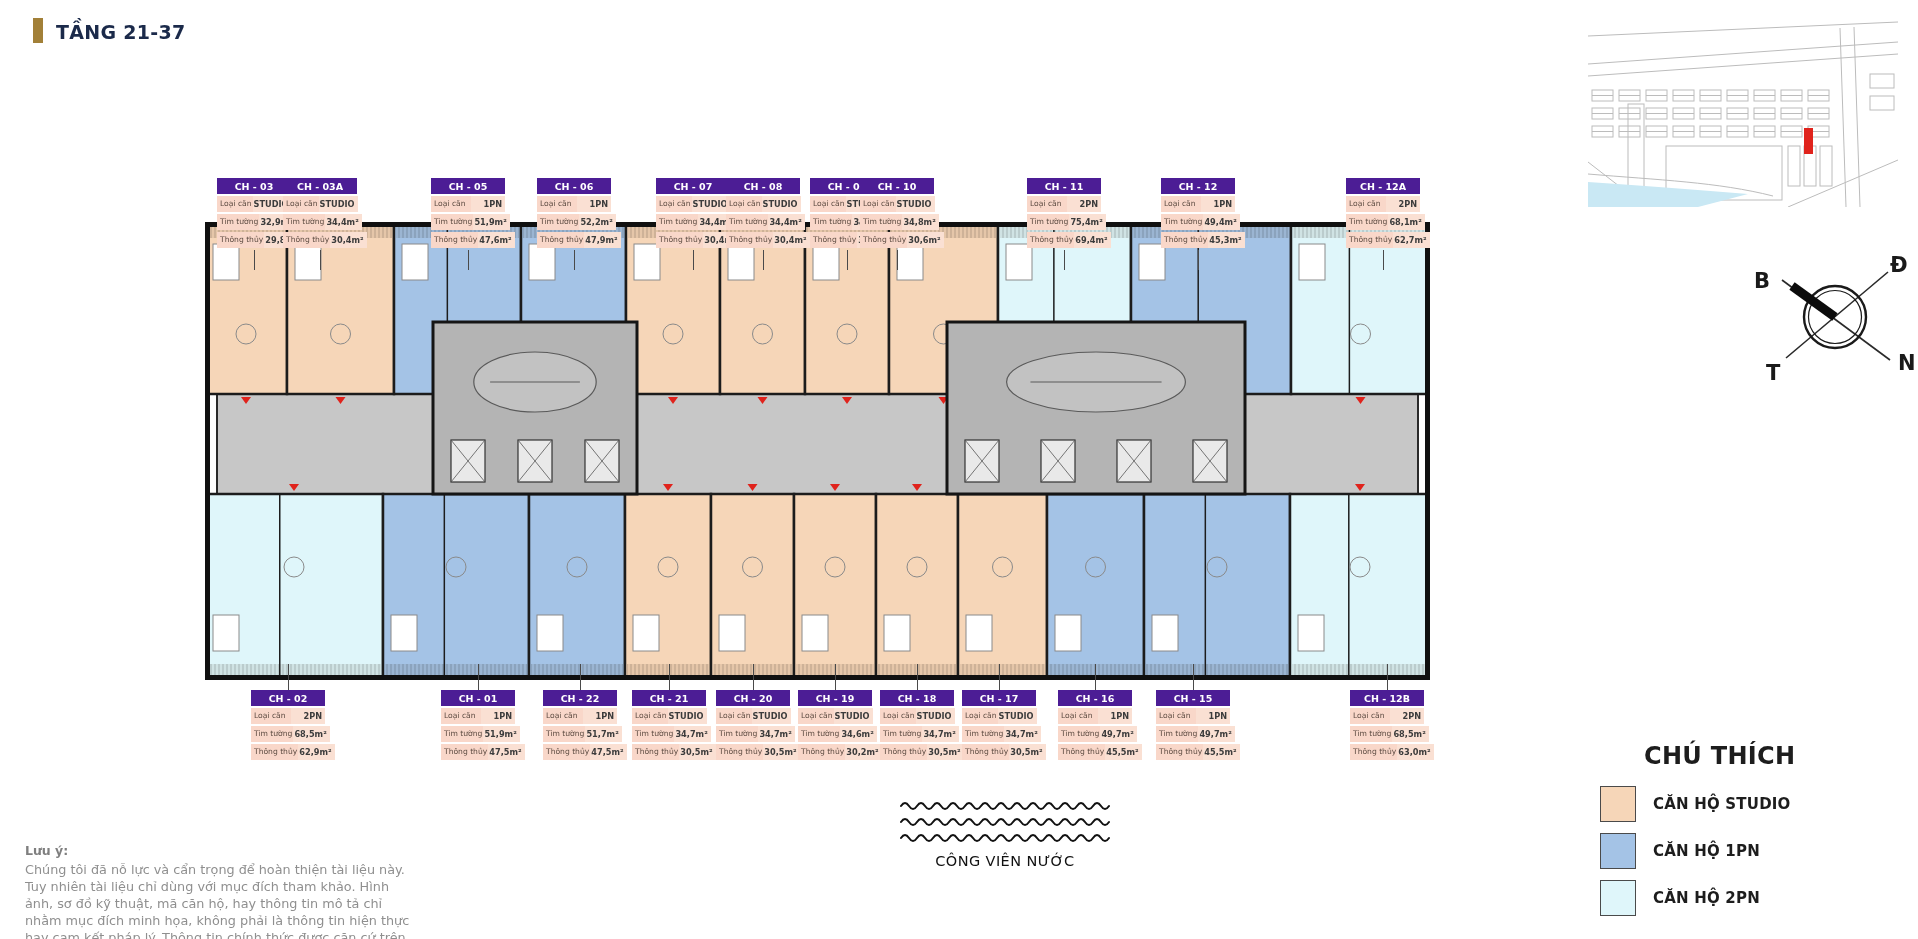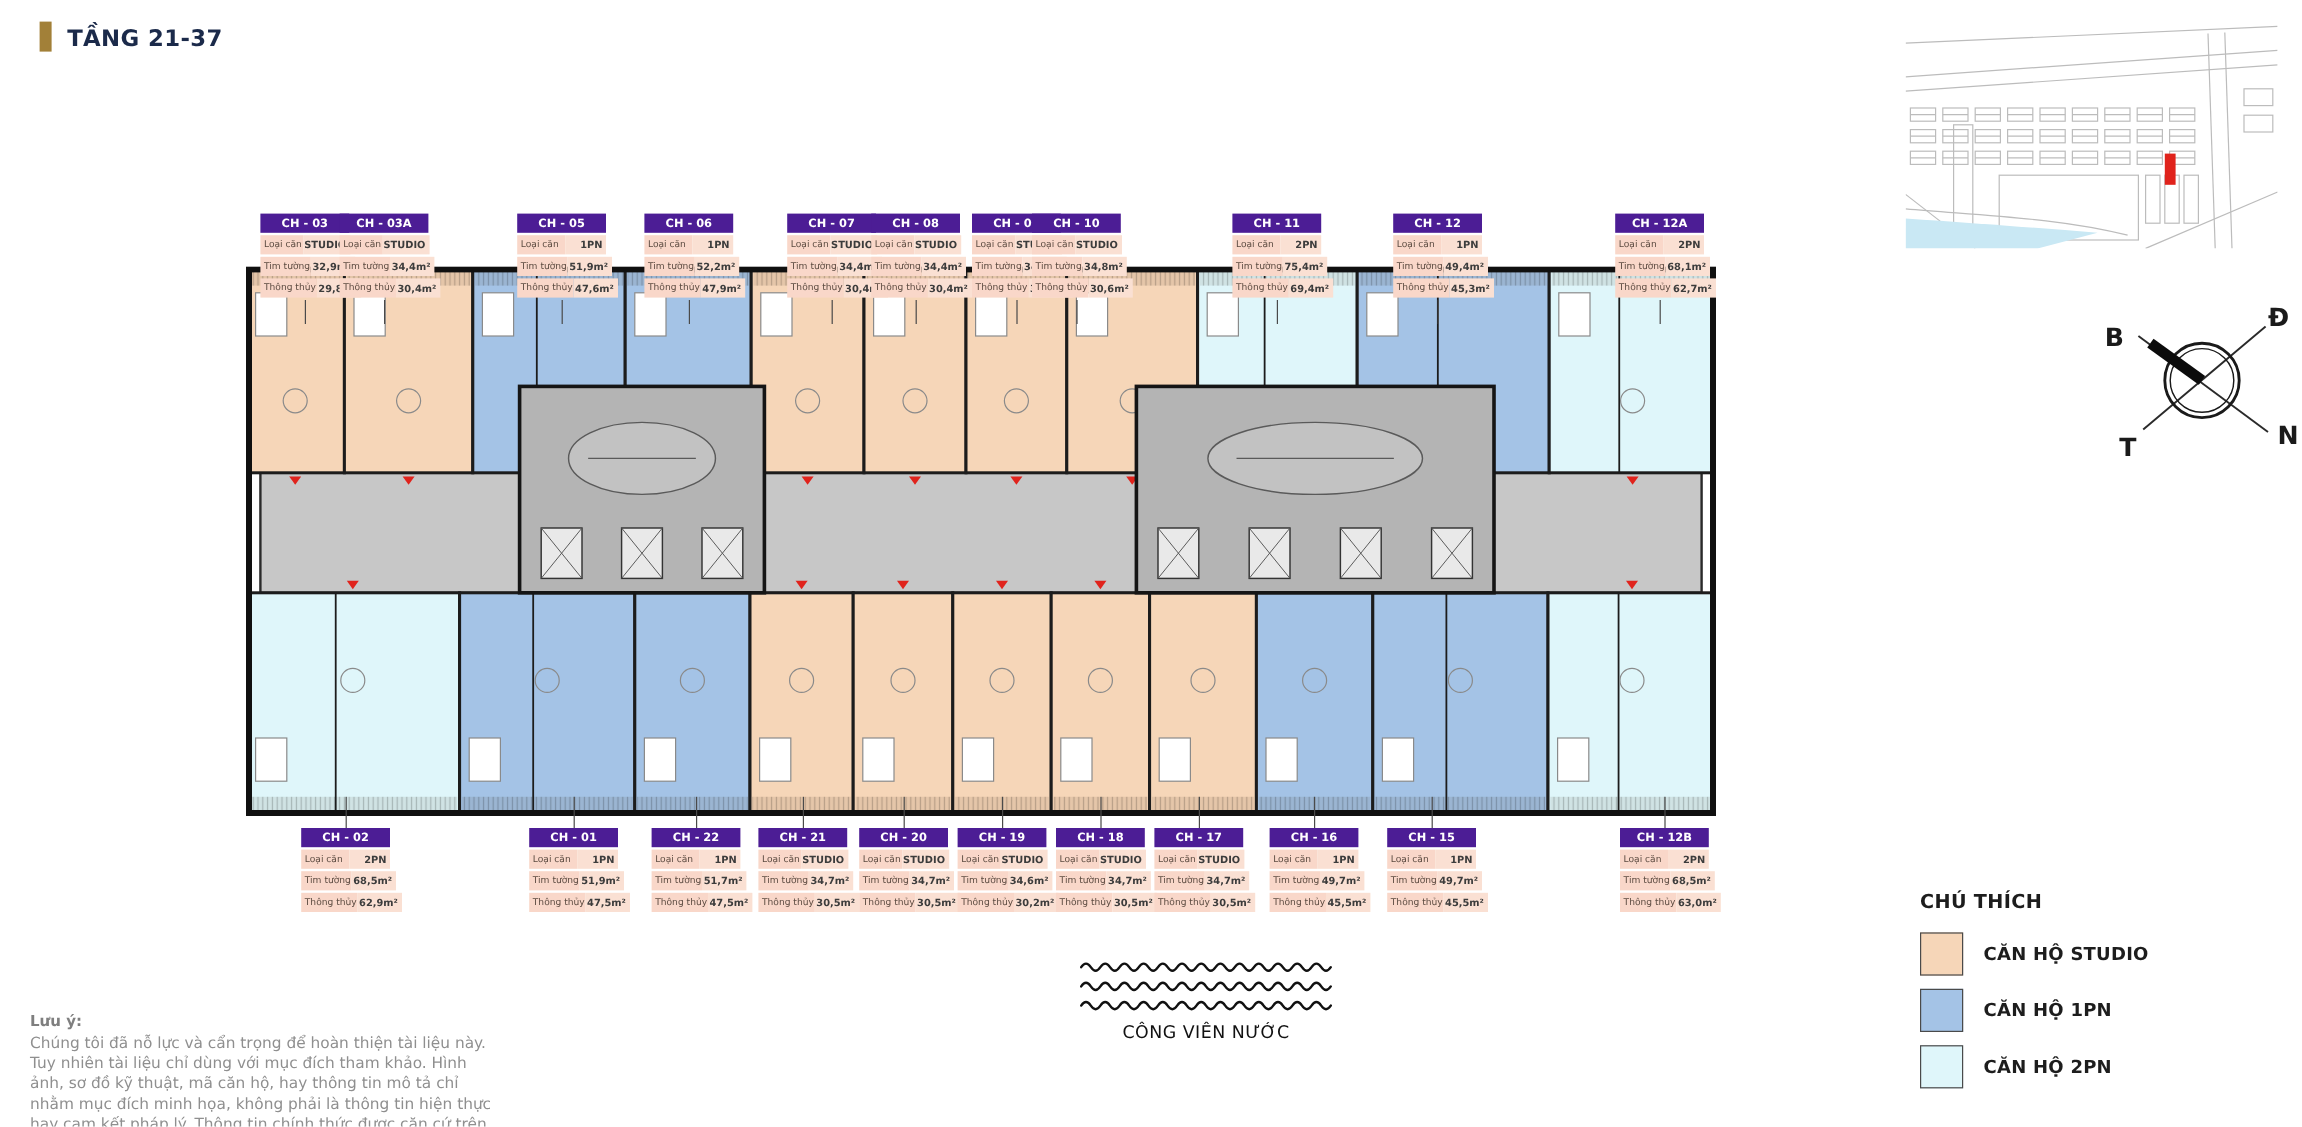--- a/index.html
+++ b/index.html
@@ -34,21 +34,21 @@
   .minimap{position:absolute;left:1588px;top:12px;}
   .compass{position:absolute;left:1740px;top:248px;}
   .compass text{font-size:21px;font-weight:600;fill:#1a1a1a;font-family:"DejaVu Sans",sans-serif;}
 
   
   .waterpark{position:absolute;left:895px;top:796px;width:220px;text-align:center;}
   .wp-label{margin-top:1px;font-size:14.5px;font-weight:normal;color:#111;letter-spacing:.4px;}
 
   
   .legend{position:absolute;left:1600px;top:742px;}
-  .legend-title{font-size:16px;font-weight:bold;color:#1d1d1d;margin-bottom:16px;letter-spacing:.3px;}
+  .legend-title{font-size:24px;font-weight:bold;color:#1d1d1d;margin-bottom:16px;letter-spacing:.3px;margin-left:44px;}
   .legend-item{display:flex;align-items:center;margin-bottom:11px;text-align:right;}
   .legend-swatch{width:36px;height:36px;border:1.5px solid #4a4a4a;box-sizing:border-box;margin-right:17px;}
   .legend-label{font-size:15px;font-weight:bold;color:#1d1d1d;letter-spacing:.2px;}
 
   
   .note{position:absolute;left:25px;top:843px;width:388px;}
   .note-title{font-size:12.5px;font-weight:bold;color:#7f7f7f;margin-bottom:4px;}
   .note-body{margin:0;font-size:12.8px;line-height:1.32;color:#8f8f8f;}
 </style>
 </head>

